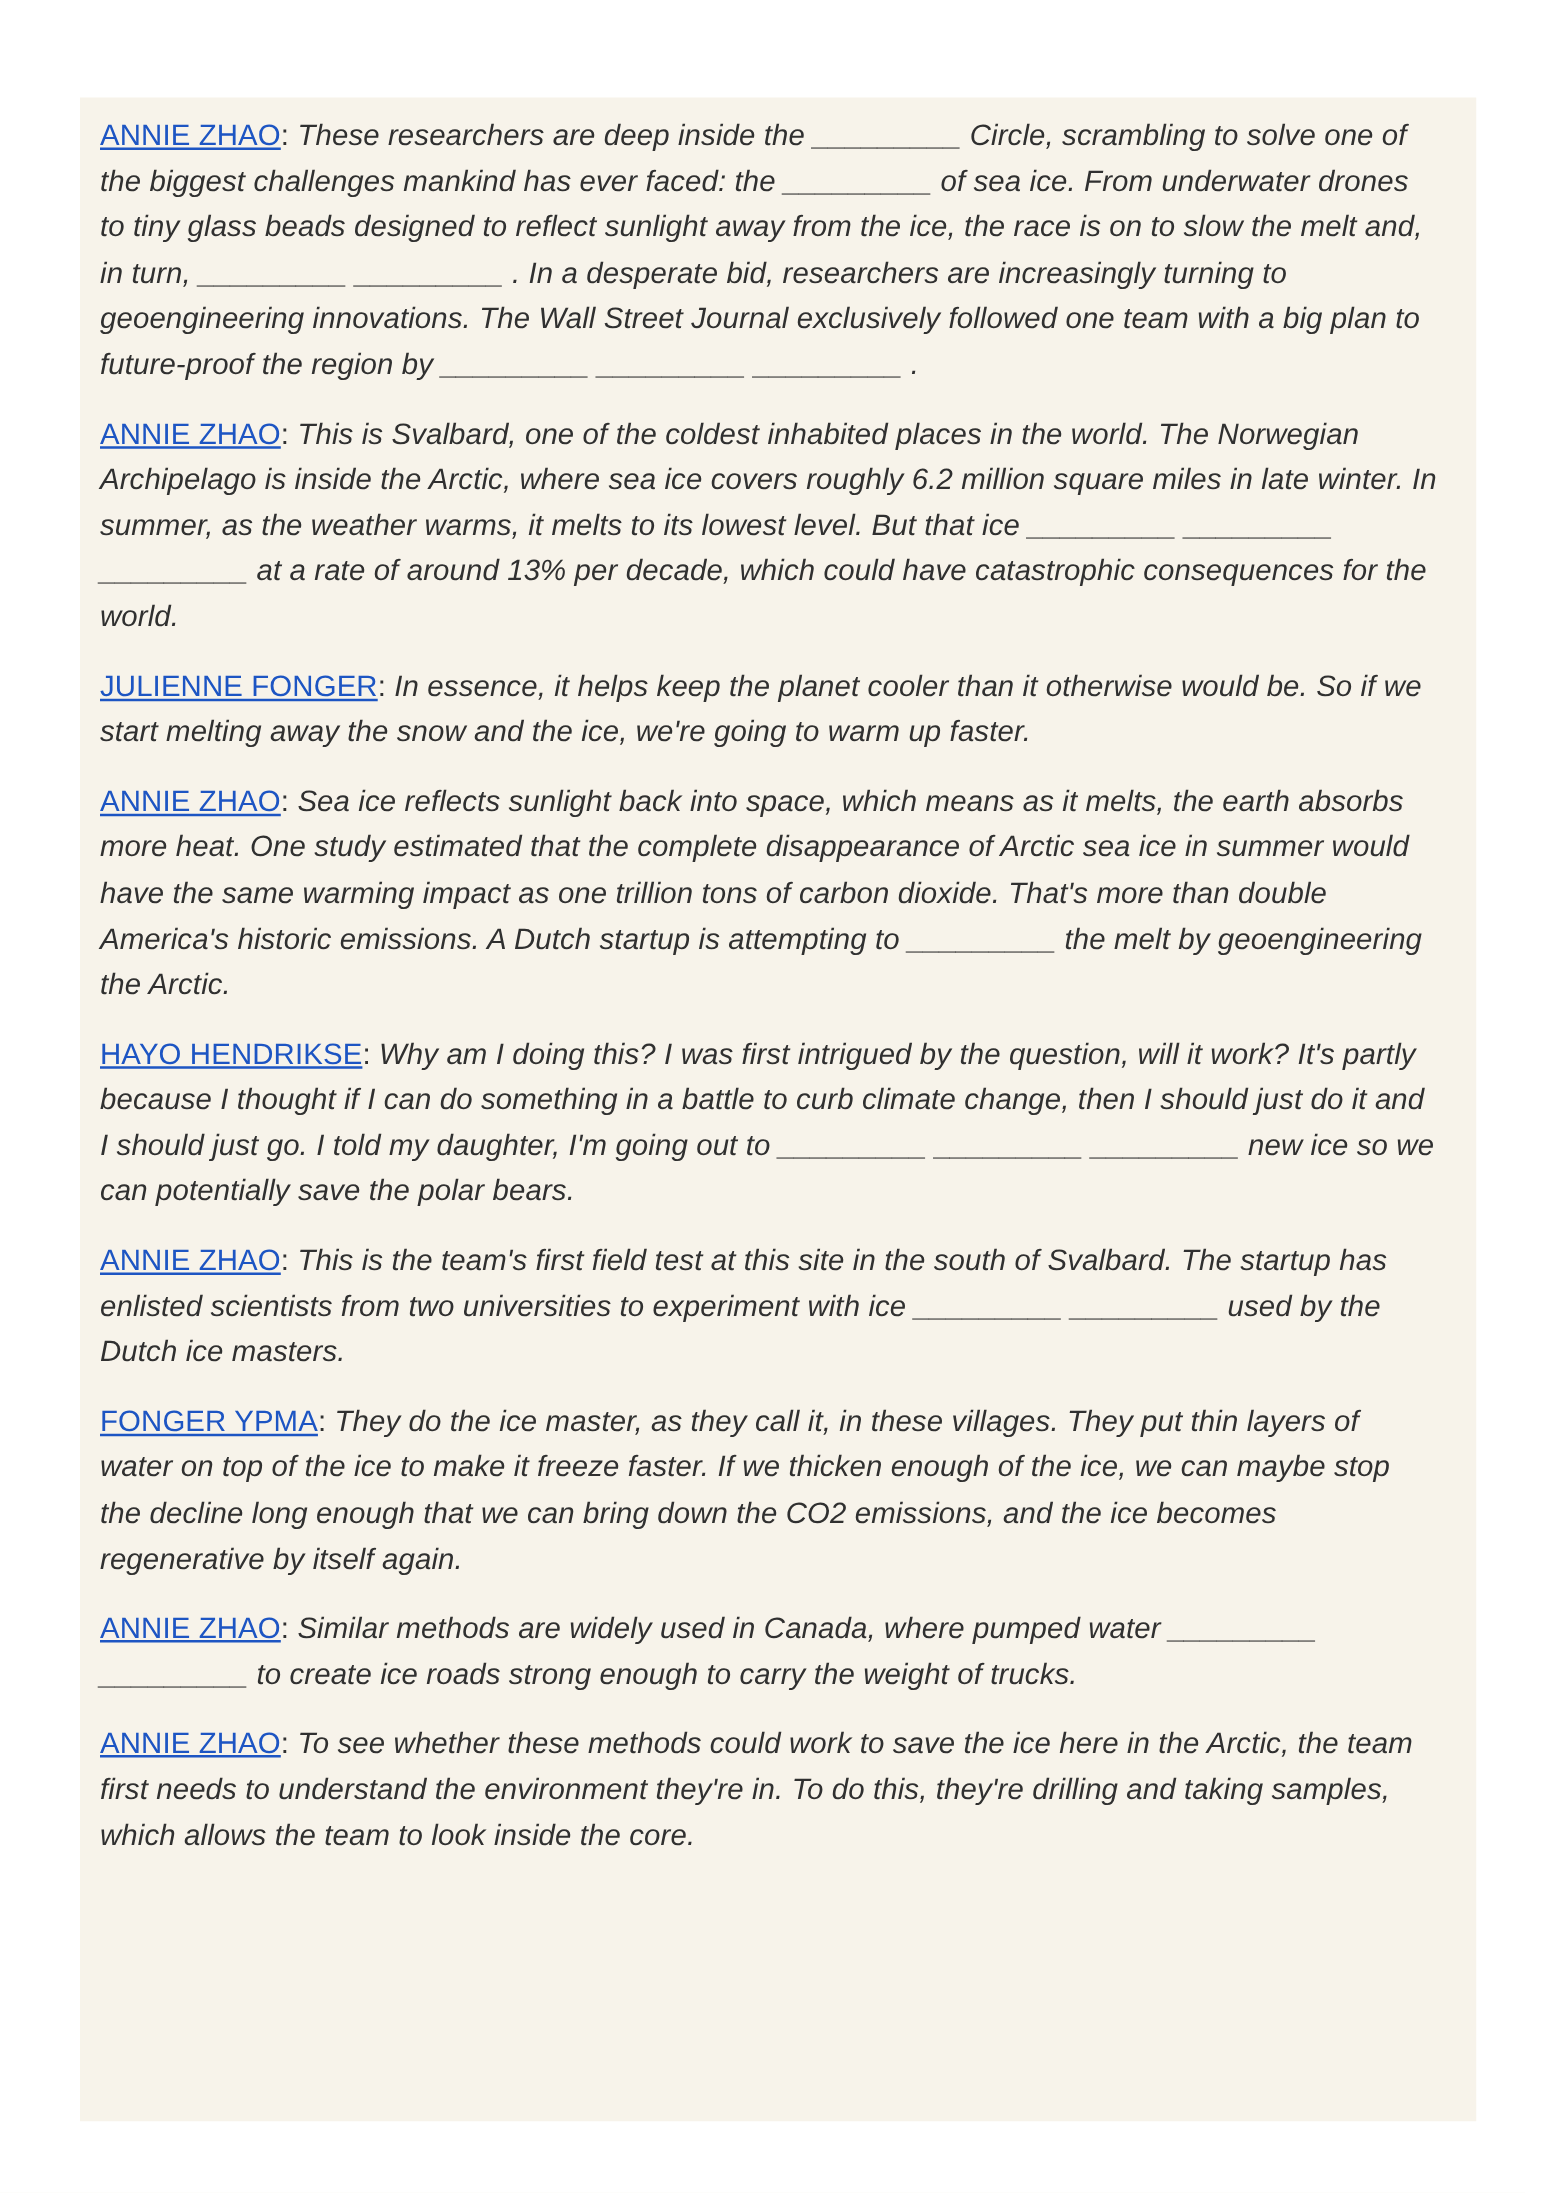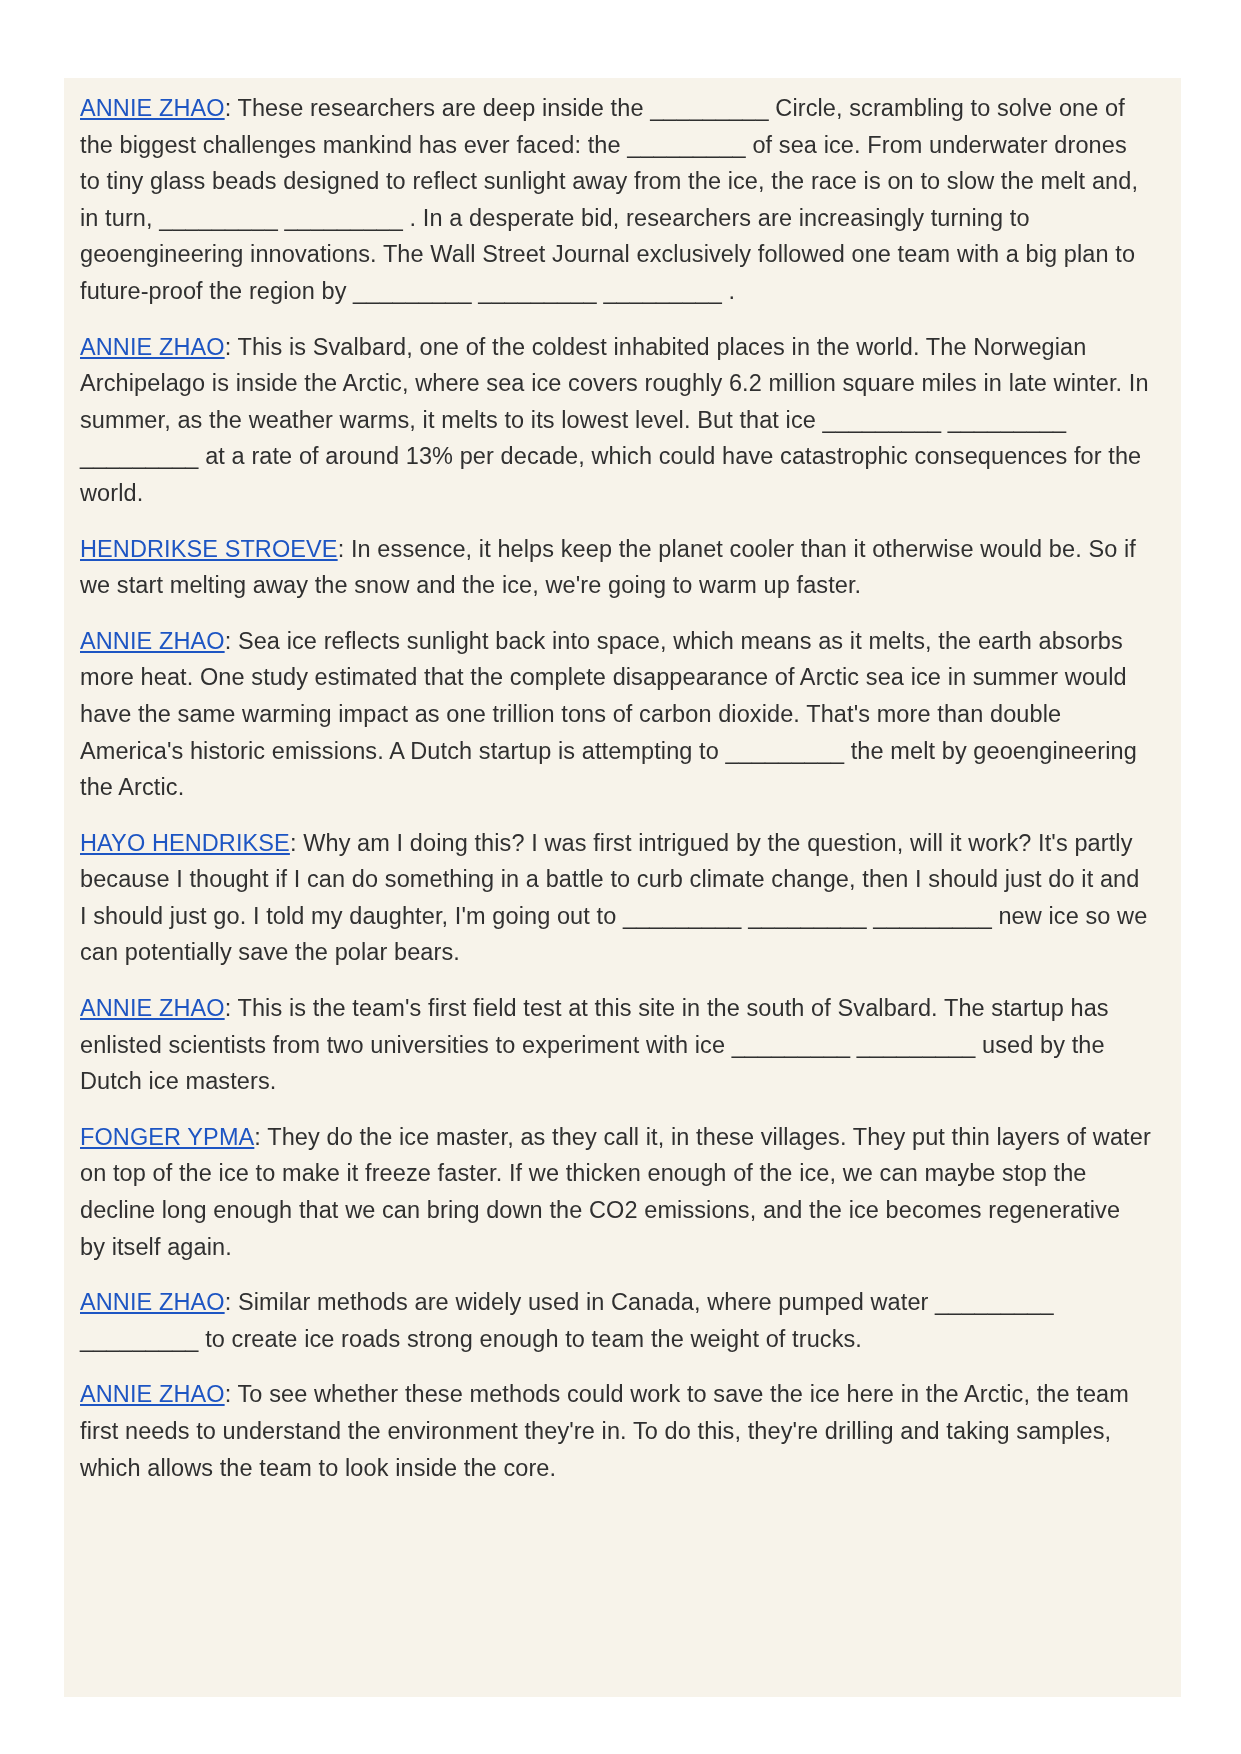--- a/index.html
+++ b/index.html
@@ -36,42 +36,43 @@
   }
   .speaker {
     color: var(--speaker);
     text-decoration: underline;
   }
   .speaker-colon {
     color: var(--body-text);
   }
   .body-text {
     color: var(--body-text);
+    font-style: italic;
   }
 </style>
 </head>
 <body>
 
 <div class="page">
   <div class="panel">
 
     <p class="para"><span class="speaker">ANNIE ZHAO</span><span class="speaker-colon">:</span> <span class="body-text">These researchers are deep inside the _________ Circle, scrambling to solve one of the biggest challenges mankind has ever faced: the _________ of sea ice. From underwater drones to tiny glass beads designed to reflect sunlight away from the ice, the race is on to slow the melt and, in turn, _________ _________ . In a desperate bid, researchers are increasingly turning to geoengineering innovations. The Wall Street Journal exclusively followed one team with a big plan to future-proof the region by _________ _________ _________ .</span></p>
 
     <p class="para"><span class="speaker">ANNIE ZHAO</span><span class="speaker-colon">:</span> <span class="body-text">This is Svalbard, one of the coldest inhabited places in the world. The Norwegian Archipelago is inside the Arctic, where sea ice covers roughly 6.2 million square miles in late winter. In summer, as the weather warms, it melts to its lowest level. But that ice _________ _________ _________ at a rate of around 13% per decade, which could have catastrophic consequences for the world.</span></p>
 
-    <p class="para"><span class="speaker">HENDRIKSE STROEVE</span><span class="speaker-colon">:</span> <span class="body-text">In essence, it helps keep the planet cooler than it otherwise would be. So if we start melting away the snow and the ice, we're going to warm up faster.</span></p>
+    <p class="para"><span class="speaker">JULIENNE FONGER</span><span class="speaker-colon">:</span> <span class="body-text">In essence, it helps keep the planet cooler than it otherwise would be. So if we start melting away the snow and the ice, we're going to warm up faster.</span></p>
 
     <p class="para"><span class="speaker">ANNIE ZHAO</span><span class="speaker-colon">:</span> <span class="body-text">Sea ice reflects sunlight back into space, which means as it melts, the earth absorbs more heat. One study estimated that the complete disappearance of Arctic sea ice in summer would have the same warming impact as one trillion tons of carbon dioxide. That's more than double America's historic emissions. A Dutch startup is attempting to _________ the melt by geoengineering the Arctic.</span></p>
 
     <p class="para"><span class="speaker">HAYO HENDRIKSE</span><span class="speaker-colon">:</span> <span class="body-text">Why am I doing this? I was first intrigued by the question, will it work? It's partly because I thought if I can do something in a battle to curb climate change, then I should just do it and I should just go. I told my daughter, I'm going out to _________ _________ _________ new ice so we can potentially save the polar bears.</span></p>
 
 
     <p class="para"><span class="speaker">ANNIE ZHAO</span><span class="speaker-colon">:</span> <span class="body-text">This is the team's first field test at this site in the south of Svalbard. The startup has enlisted scientists from two universities to experiment with ice _________ _________ used by the Dutch ice masters.</span></p>
 
     <p class="para"><span class="speaker">FONGER YPMA</span><span class="speaker-colon">:</span> <span class="body-text">They do the ice master, as they call it, in these villages. They put thin layers of water on top of the ice to make it freeze faster. If we thicken enough of the ice, we can maybe stop the decline long enough that we can bring down the CO2 emissions, and the ice becomes regenerative by itself again.</span></p>
 
-    <p class="para"><span class="speaker">ANNIE ZHAO</span><span class="speaker-colon">:</span> <span class="body-text">Similar methods are widely used in Canada, where pumped water _________ _________ to create ice roads strong enough to team the weight of trucks.</span></p>
+    <p class="para"><span class="speaker">ANNIE ZHAO</span><span class="speaker-colon">:</span> <span class="body-text">Similar methods are widely used in Canada, where pumped water _________ _________ to create ice roads strong enough to carry the weight of trucks.</span></p>
 
 
     <p class="para"><span class="speaker">ANNIE ZHAO</span><span class="speaker-colon">:</span> <span class="body-text">To see whether these methods could work to save the ice here in the Arctic, the team first needs to understand the environment they're in. To do this, they're drilling and taking samples, which allows the team to look inside the core.</span></p>
 
   </div>
 </div>
 
 </body></html>

